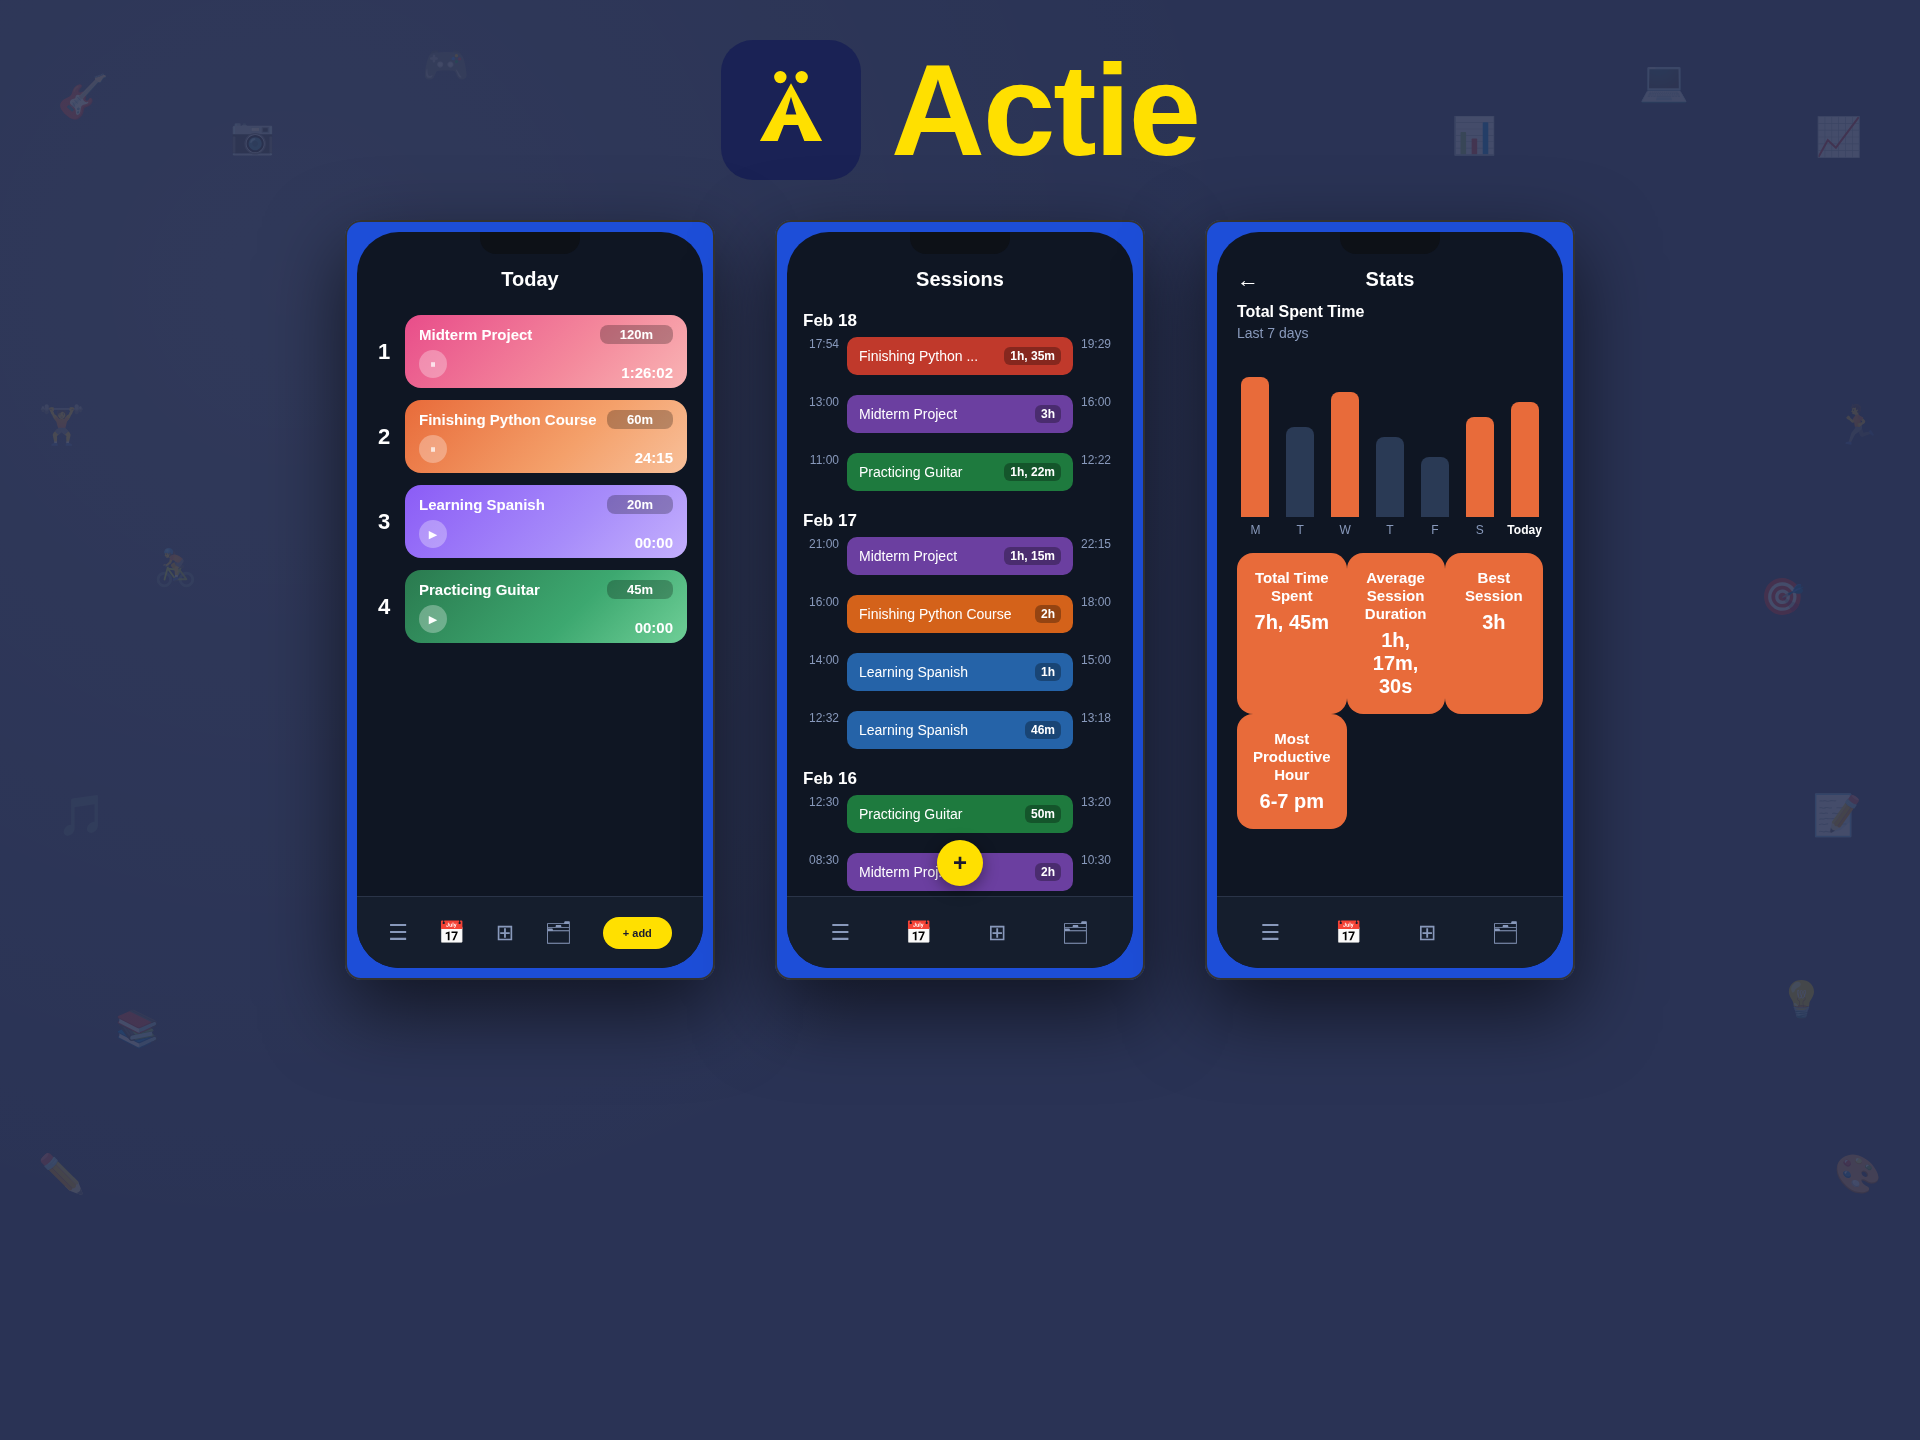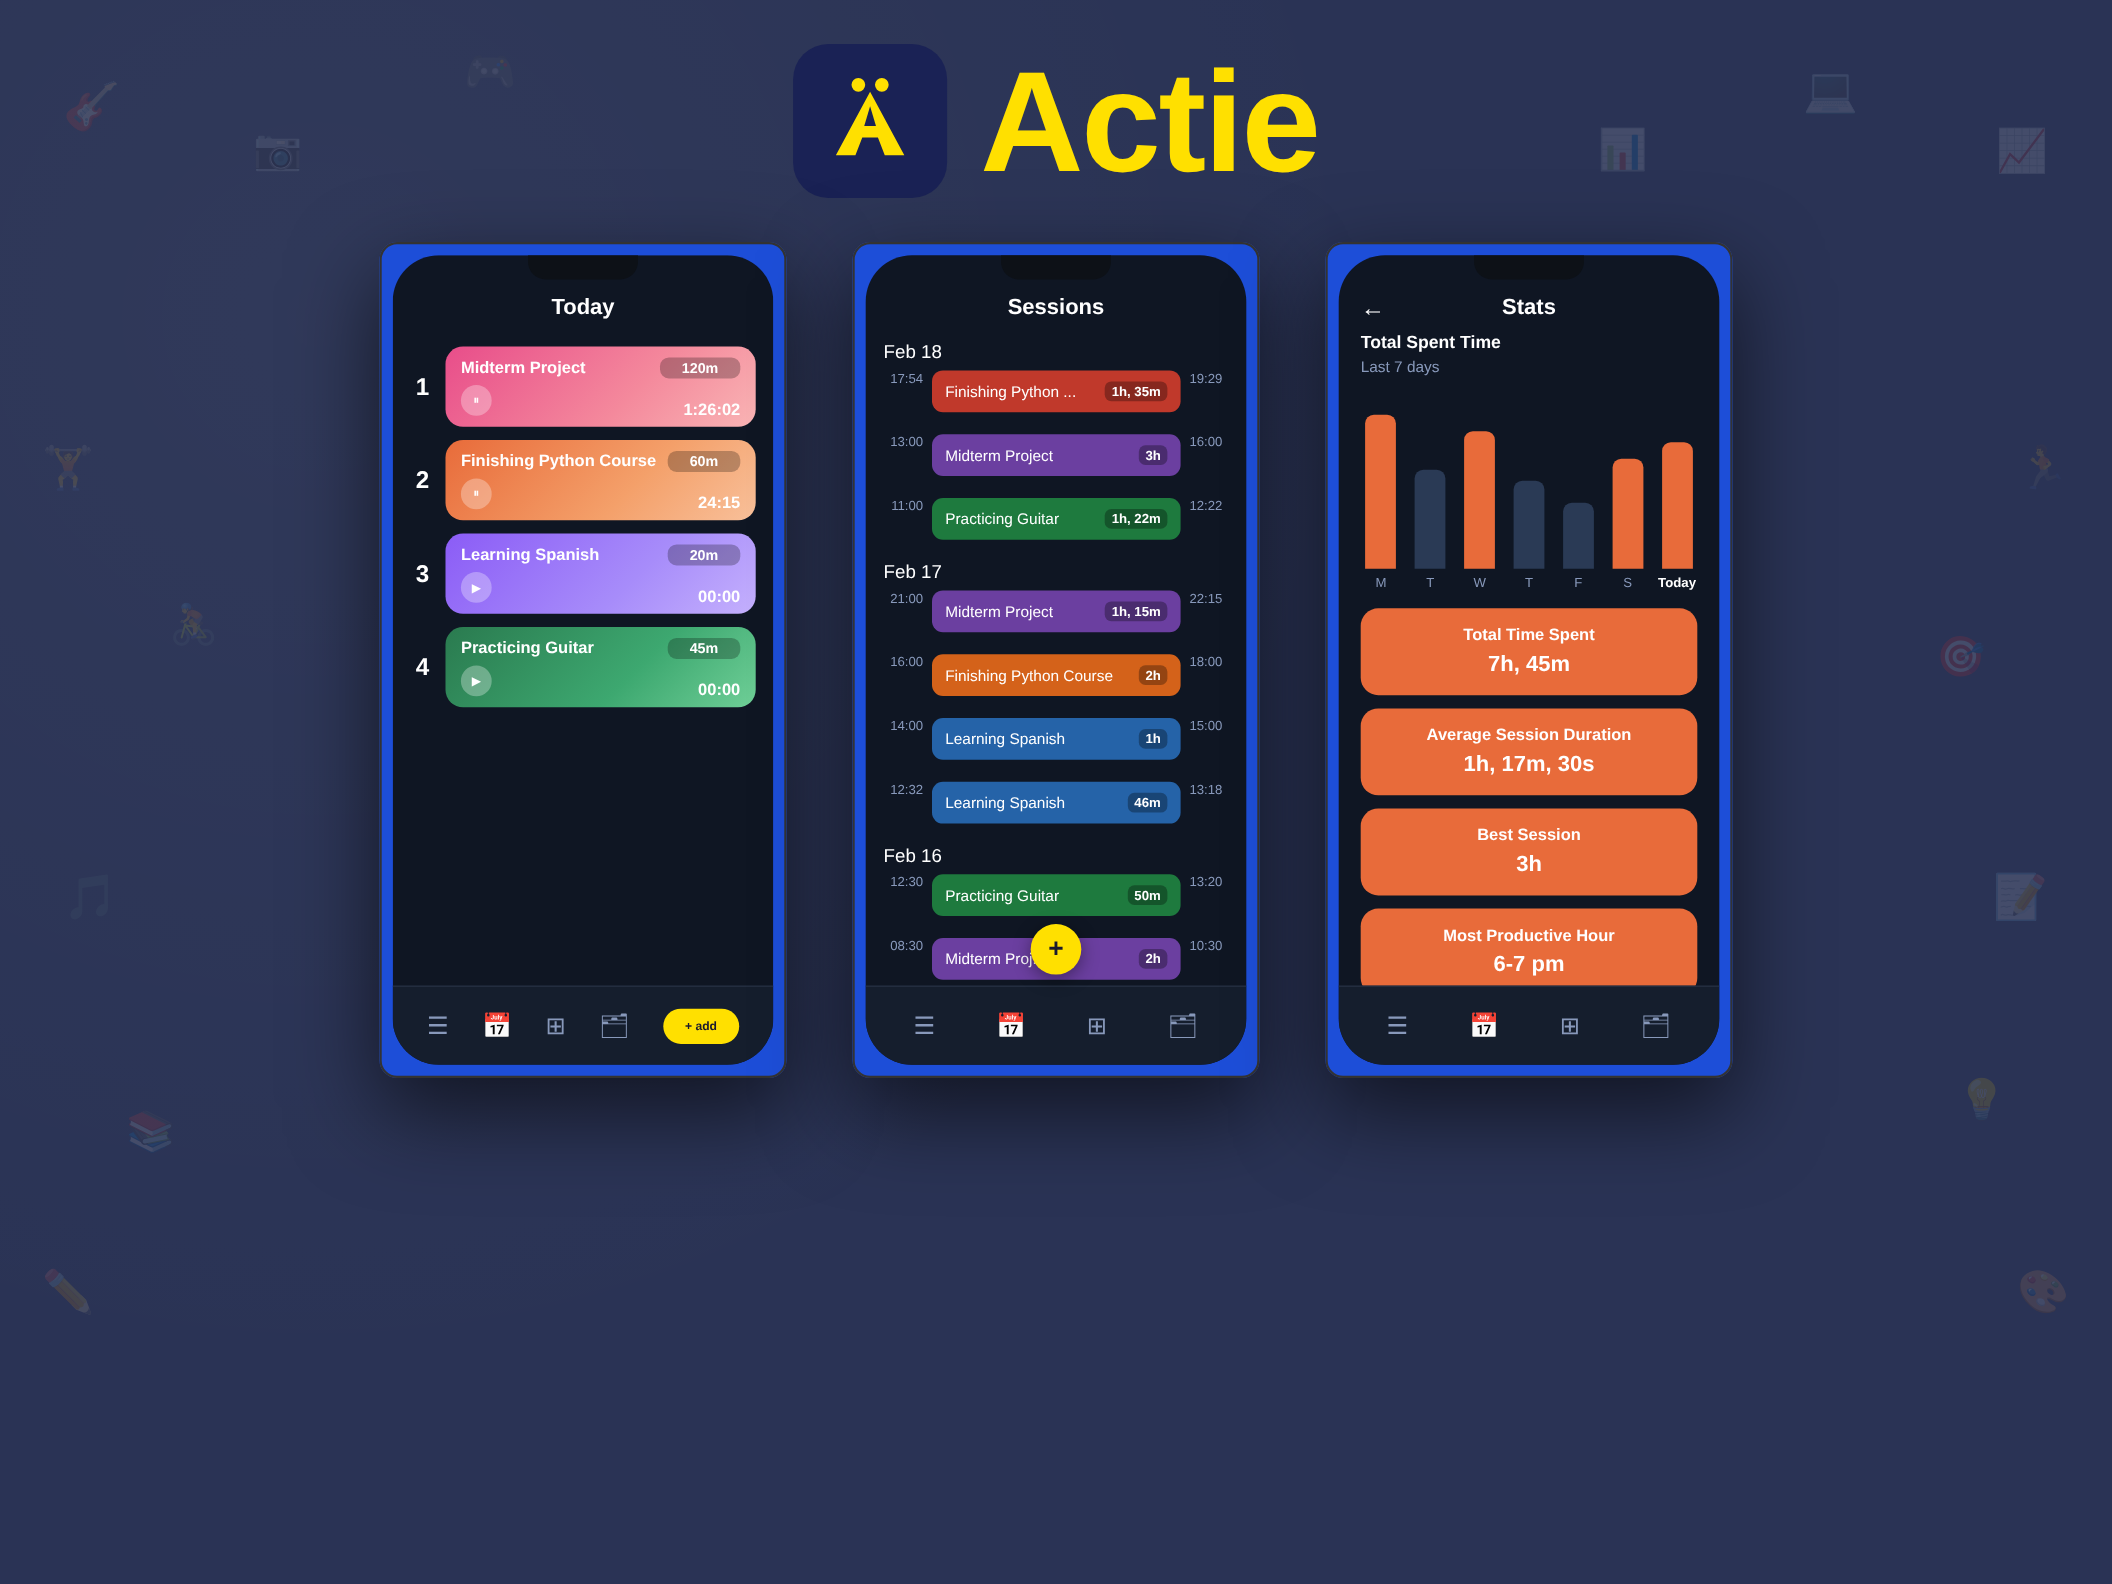--- a/index.html
+++ b/index.html
@@ -250,21 +250,21 @@
 
     .sessions-list {
       padding: 0 16px;
       overflow-y: auto;
       height: calc(100% - 110px);
     }
 
     .sessions-date-header {
       color: white;
       font-size: 17px;
-      font-weight: 400;
+      font-weight: 700;
       margin: 8px 0 6px;
     }
 
     .session-row {
       display: flex;
       align-items: flex-start;
       gap: 8px;
       margin-bottom: 20px;
     }
 
@@ -413,22 +413,22 @@
     }
 
     .chart-label-today {
       color: white;
       font-size: 12px;
       font-weight: 600;
     }
 
     .stats-grid {
       display: grid;
-      grid-template-columns: 1fr;
-      gap: 12px;
+      grid-template-columns: 1fr 1fr 1fr;
+      gap: 0;
       padding: 16px 20px;
     }
 
     .stat-card {
       background: #e86b3a;
       border-radius: 16px;
       padding: 16px;
       text-align: center;
     }
 

